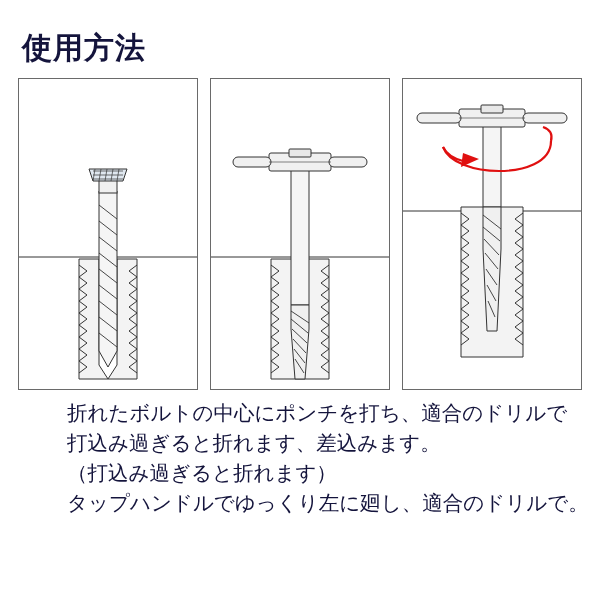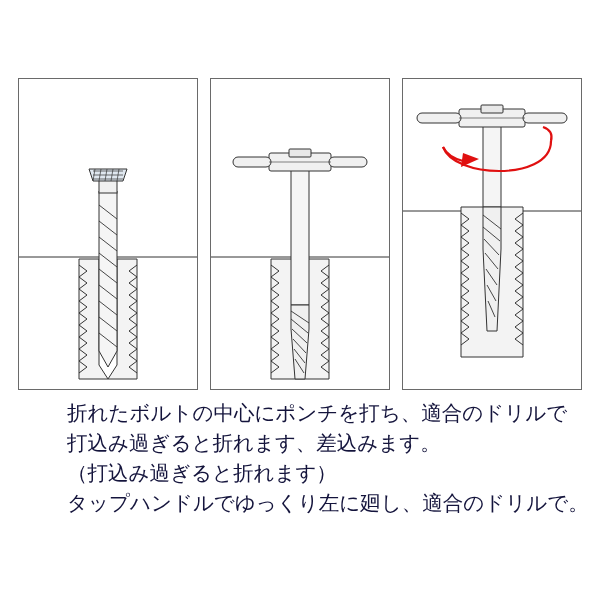--- a/index.html
+++ b/index.html
@@ -66,20 +66,21 @@
   }
   .caption div {
     white-space: nowrap;
   }
 </style>
 </head>
 <body>
 
 <div class="page">
 
+  <div class="title">使用方法</div>
 
   <div class="panels">
 
     <div class="panel">
       <svg width="178" height="310" viewBox="0 0 178 310" xmlns="http://www.w3.org/2000/svg">
 
         <g stroke="#333" stroke-width="1" fill="none">
           <line x1="0" y1="178" x2="178" y2="178"></line>
         </g>
 

